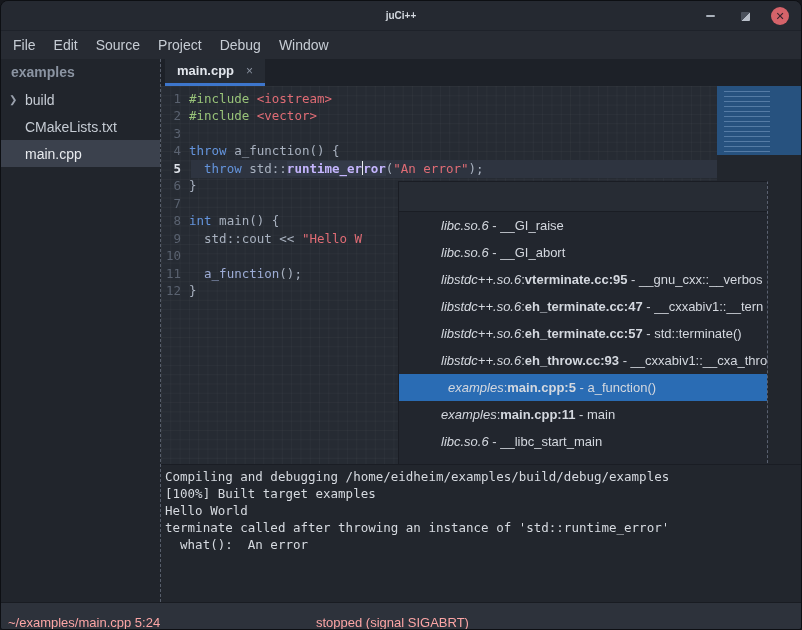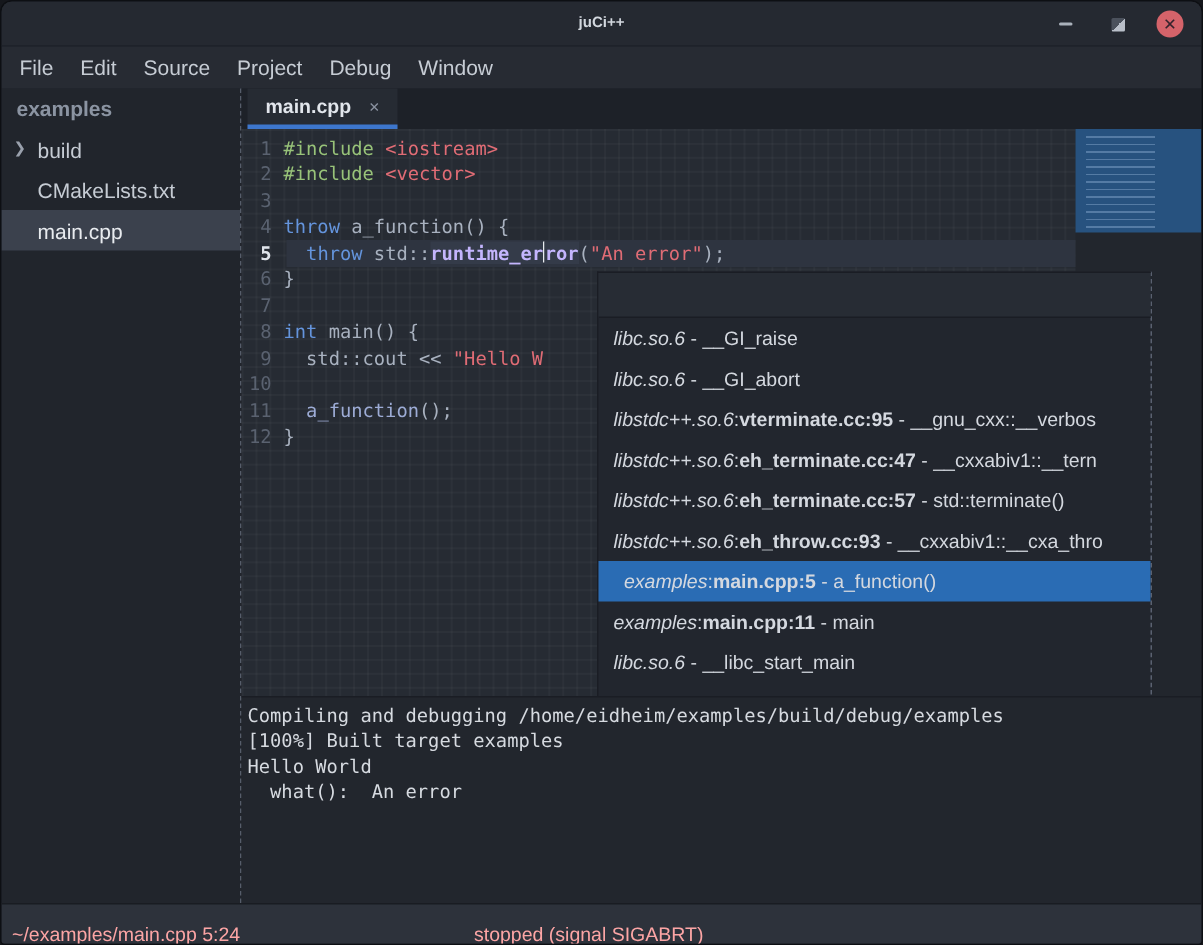--- a/index.html
+++ b/index.html
@@ -62,21 +62,21 @@
   .minimap{position:absolute;top:-1px;right:0;width:84px;height:70px;background:var(--minimap);
     background-image:repeating-linear-gradient(180deg,rgba(170,200,235,.35) 2px,rgba(170,200,235,.35) 3px,transparent 3px,transparent 7px);
     background-size:55% 100%;background-repeat:no-repeat;background-position:7px 4px;}
   
   .popup{position:absolute;left:237px;top:95px;width:370px;background:var(--bg-popup);
     border:1px solid var(--line);border-right:1px dashed #5a6170;}
   .popup-head{height:30px;background:var(--bg-popup-head);border-bottom:1px solid var(--line);}
   .trace-row{height:27px;line-height:27px;padding-left:10px;font-size:13px;color:#d4d8df;
     font-family:"Liberation Sans","DejaVu Sans",sans-serif;white-space:nowrap;overflow:hidden;}
   .trace-row.selected{background:var(--sel);padding-left:17px;}
-  .trace-lib{font-style:italic;}
+  .trace-lib{font-style:italic;margin-left:32px;}
   .trace-file{font-weight:bold;}
   
   .terminal{height:145px;background:var(--bg-term);border-top:1px solid var(--line);
     font-family:"DejaVu Sans Mono",monospace;font-size:12.5px;color:#d6dae0;padding:3px 0 0 4px;}
   .term-line{height:17px;line-height:17px;white-space:pre;}
   
   .statusbar{position:relative;height:28px;background:var(--bg-status);border-top:1px solid #191c22;
     display:flex;align-items:flex-end;font-size:13px;color:#fca5a5;}
   .status-left{margin-left:7px;}
   .status-state{position:absolute;left:315px;}
@@ -167,20 +167,21 @@
               <div class="trace-row"><span class="trace-lib">libc.so.6</span> - __libc_start_main</div>
               <div class="trace-row"><span class="trace-lib">examples</span> - _start</div>
             </div>
         </div>
       </div>
 
       <div class="terminal" id="terminalLines">
           <div class="term-line">Compiling and debugging /home/eidheim/examples/build/debug/examples</div>
           <div class="term-line">[100%] Built target examples</div>
           <div class="term-line">Hello World</div>
+          <div class="term-line">terminate called after throwing an instance of 'std::runtime_error'</div>
           <div class="term-line">  what():  An error</div>
         </div>
     </div>
   </div>
 
   <div class="statusbar">
     <span class="status-left">~/examples/main.cpp 5:24</span>
     <span class="status-state">stopped (signal SIGABRT)</span>
   </div>
 

